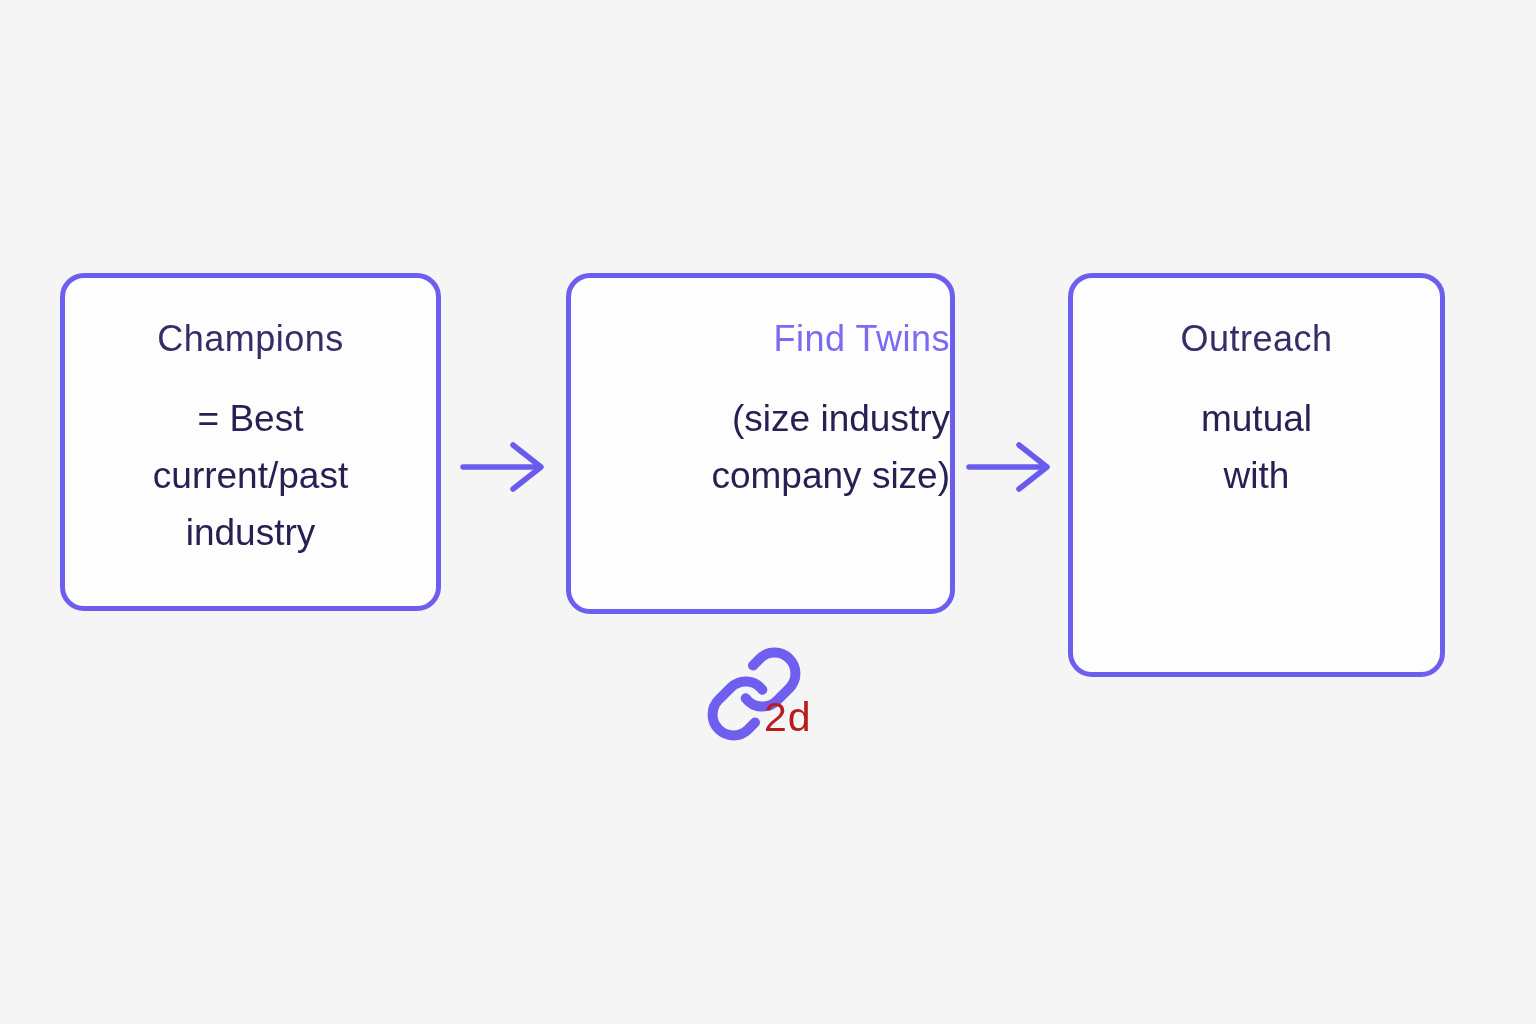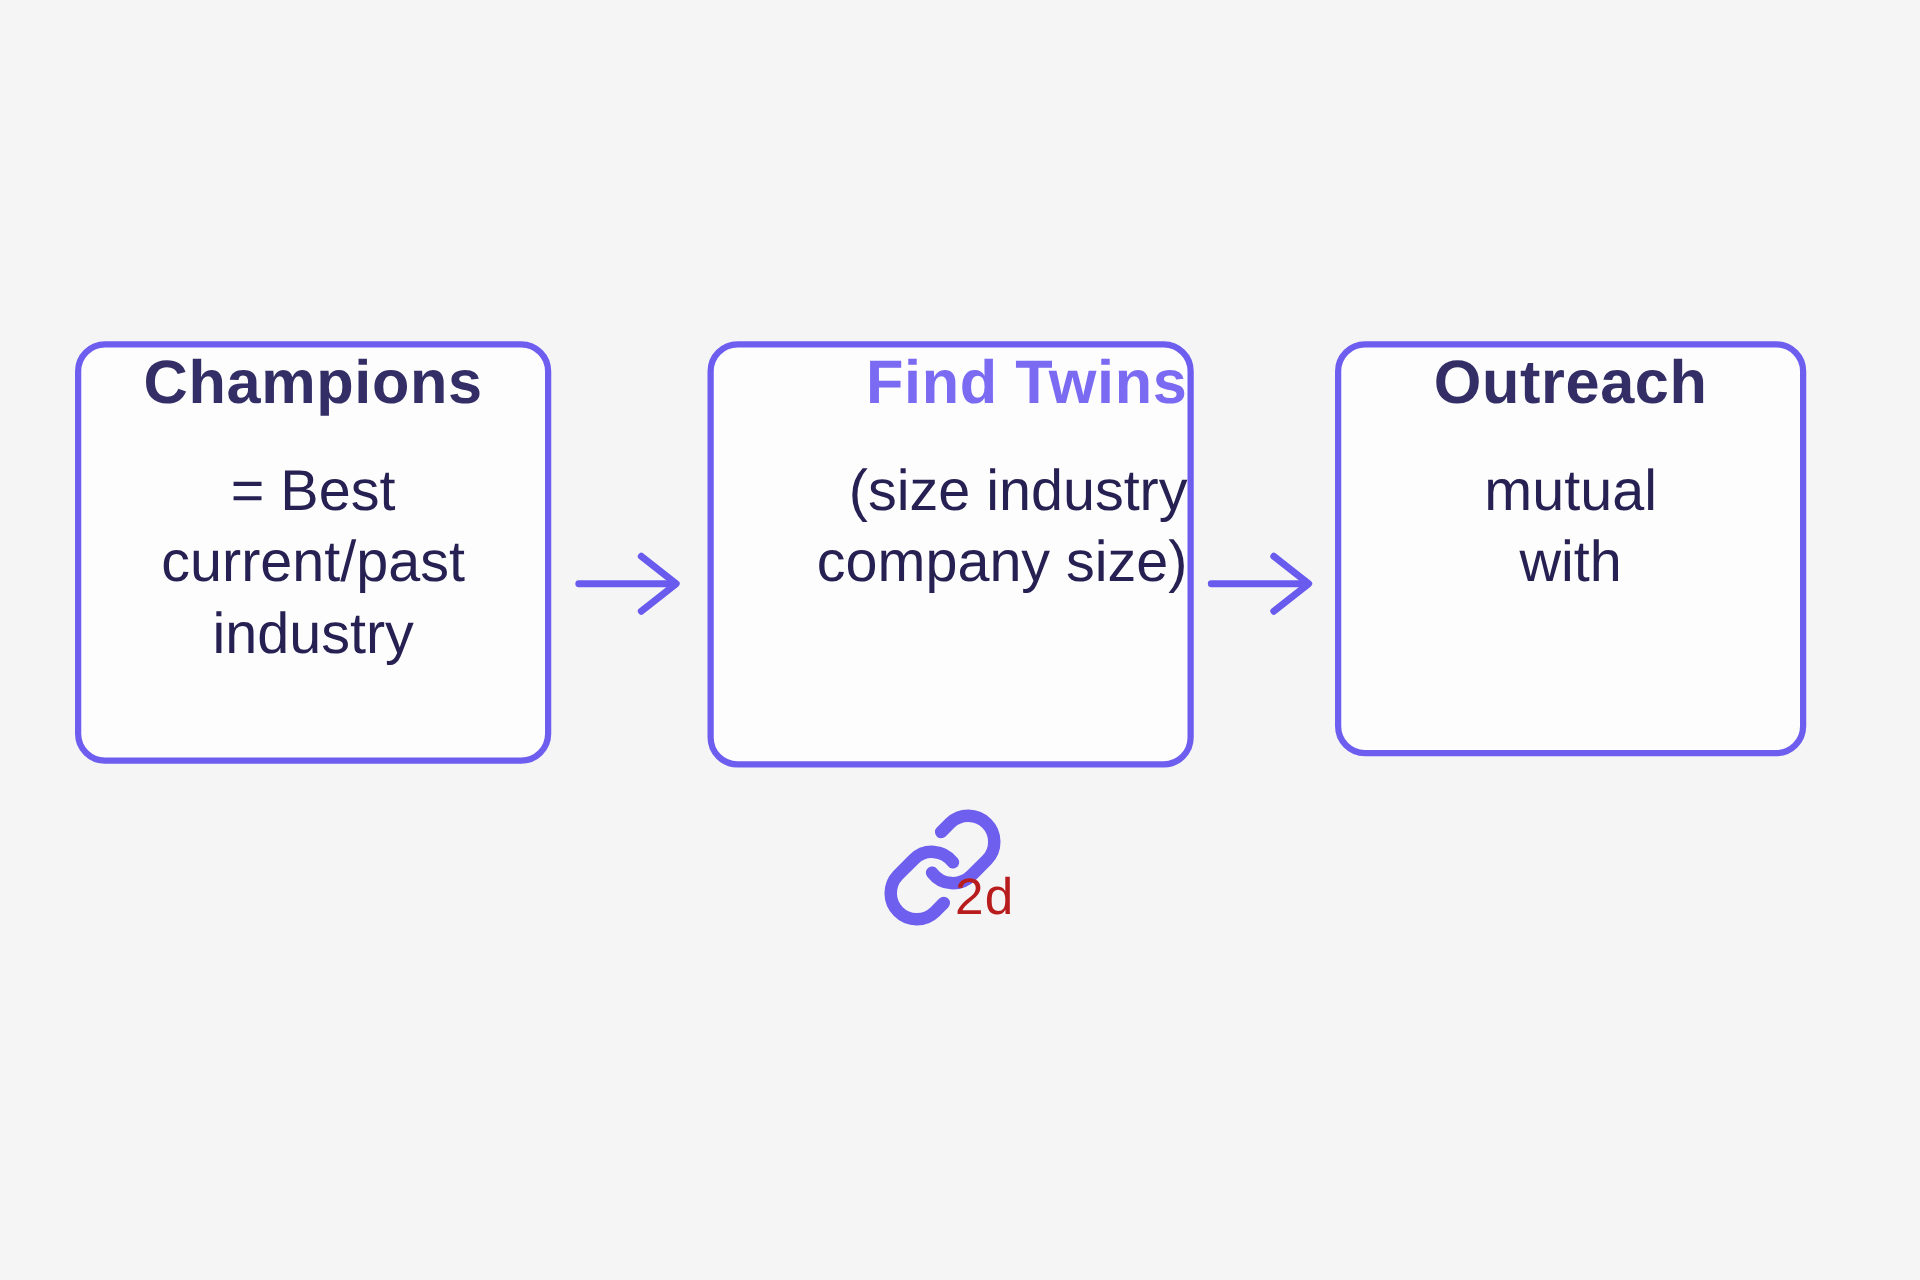--- a/index.html
+++ b/index.html
@@ -17,33 +17,34 @@
   .step-box {
     position: absolute;
     top: 273px;
     background: #fdfdfe;
     border: 5px solid #6e5ef0;
     border-radius: 24px;
     text-align: center;
   }
   .step-box.box-1 { left: 60px;   width: 381px; height: 338px; }
   .step-box.box-2 { left: 566px;  width: 389px; height: 341px; text-align: right; }
-  .step-box.box-3 { left: 1068px; width: 377px; height: 332px; }
+  .step-box.box-3 { left: 1068px; width: 377px; height: 404px; }
 
   .step-title {
-    font-size: 49px;
-    font-weight: 700;
+    margin-top: 40px;
+    font-size: 36px;
+    font-weight: 400;
     letter-spacing: 0.5px;
     color: #332f66;
   }
   .step-title.accent { color: #7b6bf2; }
 
   .step-body {
     margin-top: 30px;
-    font-size: 46px;
+    font-size: 37px;
     font-weight: 400;
     line-height: 57px;
     color: #262152;
   }
 
   .arrow {
     position: absolute;
     top: 438px;
   }
   .arrow.arrow-1 { left: 456px; }

